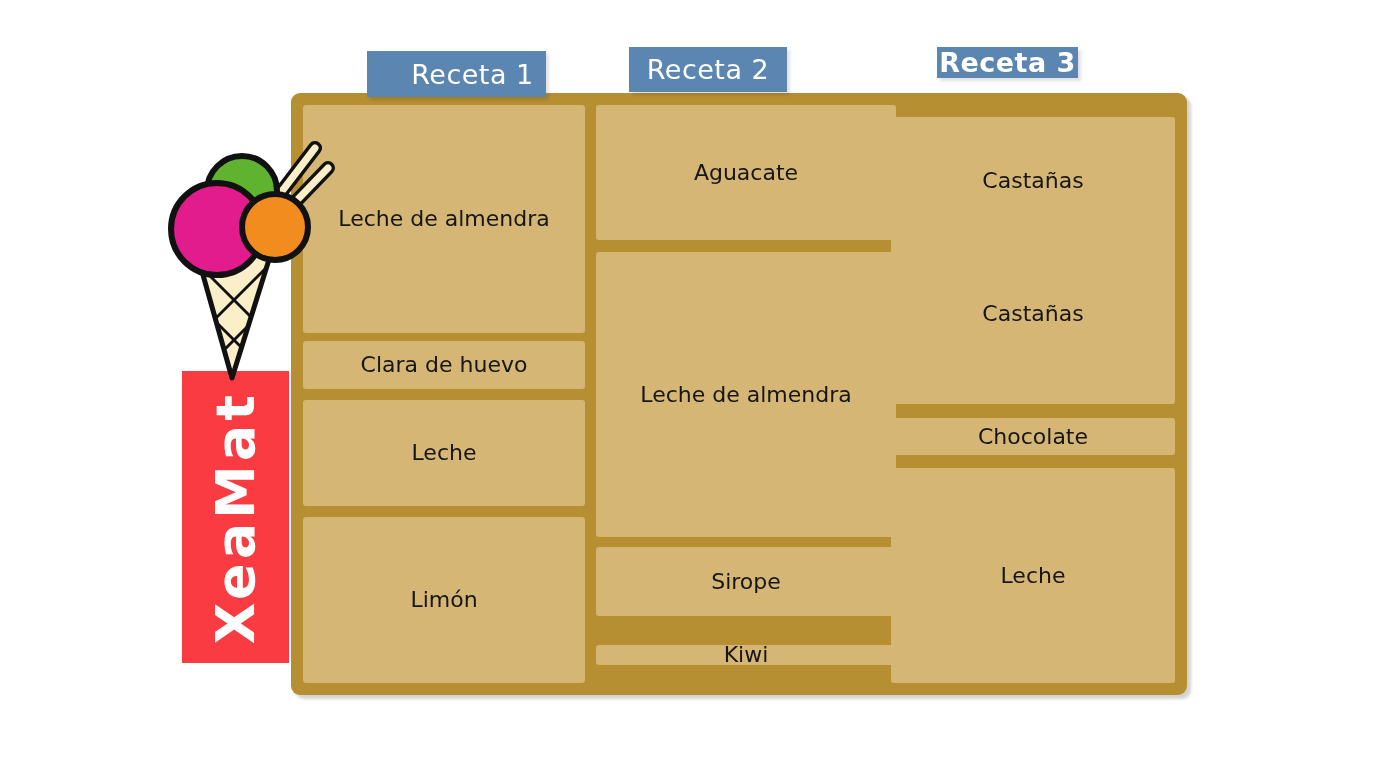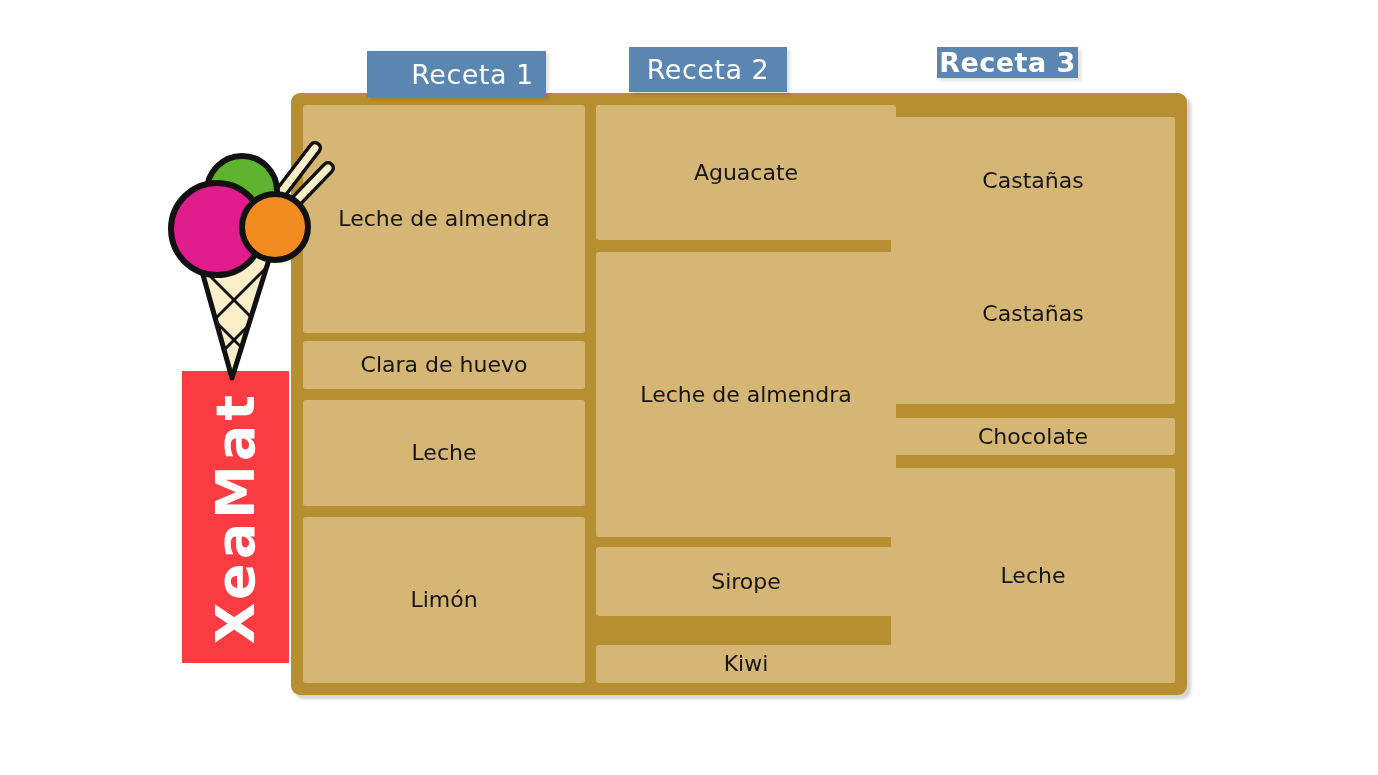--- a/index.html
+++ b/index.html
@@ -26,21 +26,21 @@
   .col{position:absolute;top:12px;height:578px;}
   .col1{left:12px;width:282px;}
   .col2{left:305px;width:284px;padding-left:16px;}
   .col3{left:600px;width:284px;}
   .cell{
     position:absolute;left:0;right:0;background:#D6B675;border-radius:3px;
     display:flex;align-items:center;justify-content:center;
     font-size:22px;color:#161616;text-align:center;line-height:1.05;
   }
   .c1a{top:0;height:228px}.c1b{top:236px;height:48px}.c1c{top:295px;height:106px}.c1d{top:412px;height:166px}
-  .c2a{top:0;height:135px}.c2b{top:147px;height:285px}.c2c{top:442px;height:69px}.c2d{top:540px;height:38px}
+  .c2a{top:0;height:135px}.c2b{top:147px;height:285px}.c2c{top:442px;height:69px}.c2d{top:540px;height:20px}
   .c3a{top:12px;height:127px}.c3b{top:119px;height:180px}.c3c{top:313px;height:37px}.c3d{top:363px;height:215px}
   
   .banner{
     position:absolute;left:182px;top:371px;width:107px;height:292px;
     background:#FA3B42;z-index:2;display:flex;align-items:center;justify-content:center;
   }
   .banner span{
     transform:rotate(-90deg);white-space:nowrap;color:#ffffff;
     font-size:54px;font-weight:600;letter-spacing:4px;
   }

